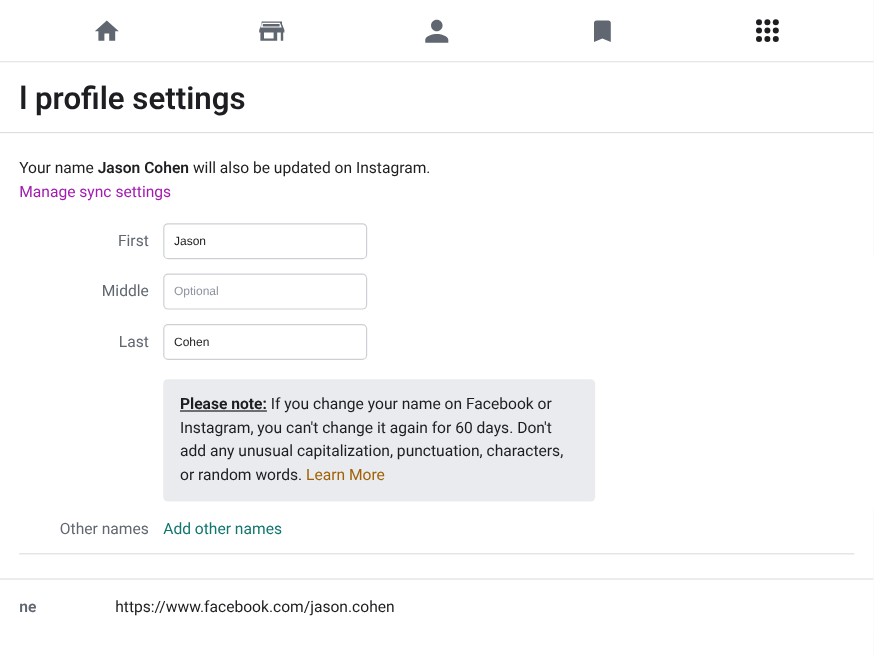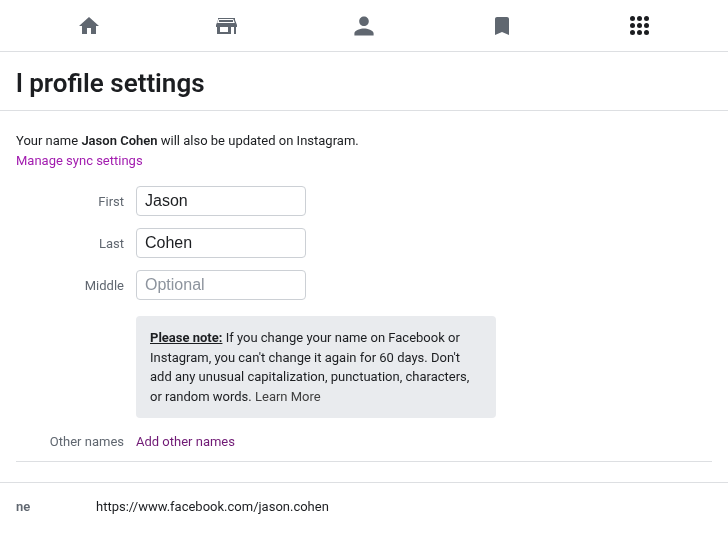--- a/index.html
+++ b/index.html
@@ -87,21 +87,21 @@
       font-size: 13px;
       color: #606770;
       font-weight: normal;
     }
     .form-input {
       width: 170px;
       height: 30px;
       border: 1px solid #ccd0d5;
       border-radius: 4px;
       padding: 4px 8px;
-      font-size: 16px;
+      font-size: 10px;
       color: #1c1e21;
       background: #fff;
       outline: none;
     }
     .form-input::placeholder {
       color: #8d949e;
     }
 
     
     .note-box {
@@ -109,41 +109,41 @@
       background: #e9ebee;
       border-radius: 4px;
       padding: 12px 14px;
       max-width: 360px;
       font-size: 13px;
       color: #1c1e21;
       line-height: 1.5;
     }
     .note-box strong { font-weight: 700; text-decoration: underline; }
     .note-box a {
-      color: #404040;
+      color: #a16207;
       text-decoration: none;
     }
 
     
     .other-names-row {
       display: flex;
       align-items: center;
       margin-bottom: 0;
       padding-bottom: 12px;
       border-bottom: 1px solid #dddfe2;
     }
     .other-names-label {
       width: 120px;
       text-align: right;
       padding-right: 12px;
       font-size: 13px;
       color: #606770;
     }
     .other-names-link {
-      color: #701a75;
+      color: #0f766e;
       text-decoration: none;
       font-size: 13px;
     }
 
     
     .action-buttons {
       display: flex;
       align-items: center;
       gap: 8px;
       margin-left: 120px;
@@ -258,27 +258,27 @@
       <span>Your name </span><strong>Jason Cohen</strong><span> will also be updated on Instagram.</span><br>
       <a href="#">Manage sync settings</a>
     </div>
 
     <div class="form-row">
       <label class="form-label">First</label>
       <input type="text" class="form-input" value="Jason" style="">
     </div>
 
     <div class="form-row">
+      <label class="form-label">Middle</label>
+      <input type="text" class="form-input" placeholder="Optional" style="">
+    </div>
+
+    <div class="form-row">
       <label class="form-label">Last</label>
       <input type="text" class="form-input" value="Cohen" style="">
-    </div>
-
-    <div class="form-row">
-      <label class="form-label">Middle</label>
-      <input type="text" class="form-input" placeholder="Optional" style="">
     </div>
 
     <div class="note-box">
       <strong>Please note:</strong><span> If you change your name on Facebook or Instagram, you can't change it again for 60 days. Don't add any unusual capitalization, punctuation, characters, or random words. </span><a href="#">Learn More</a>
     </div>
 
     <div class="other-names-row">
       <span class="other-names-label">Other names</span>
       <a href="#" class="other-names-link">Add other names</a>
     </div>

